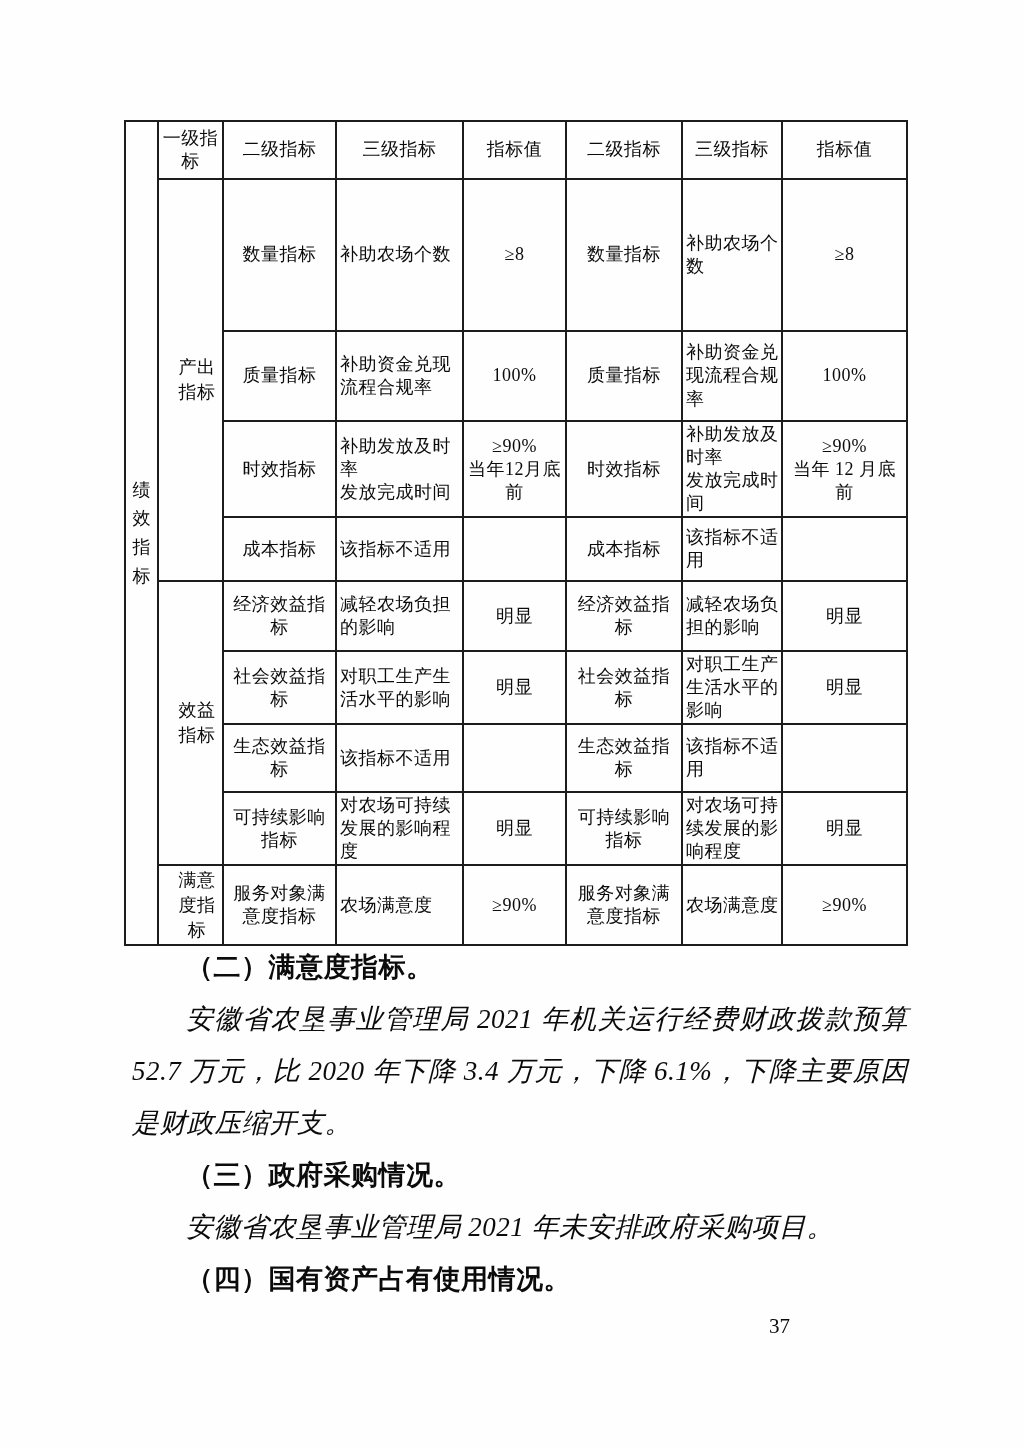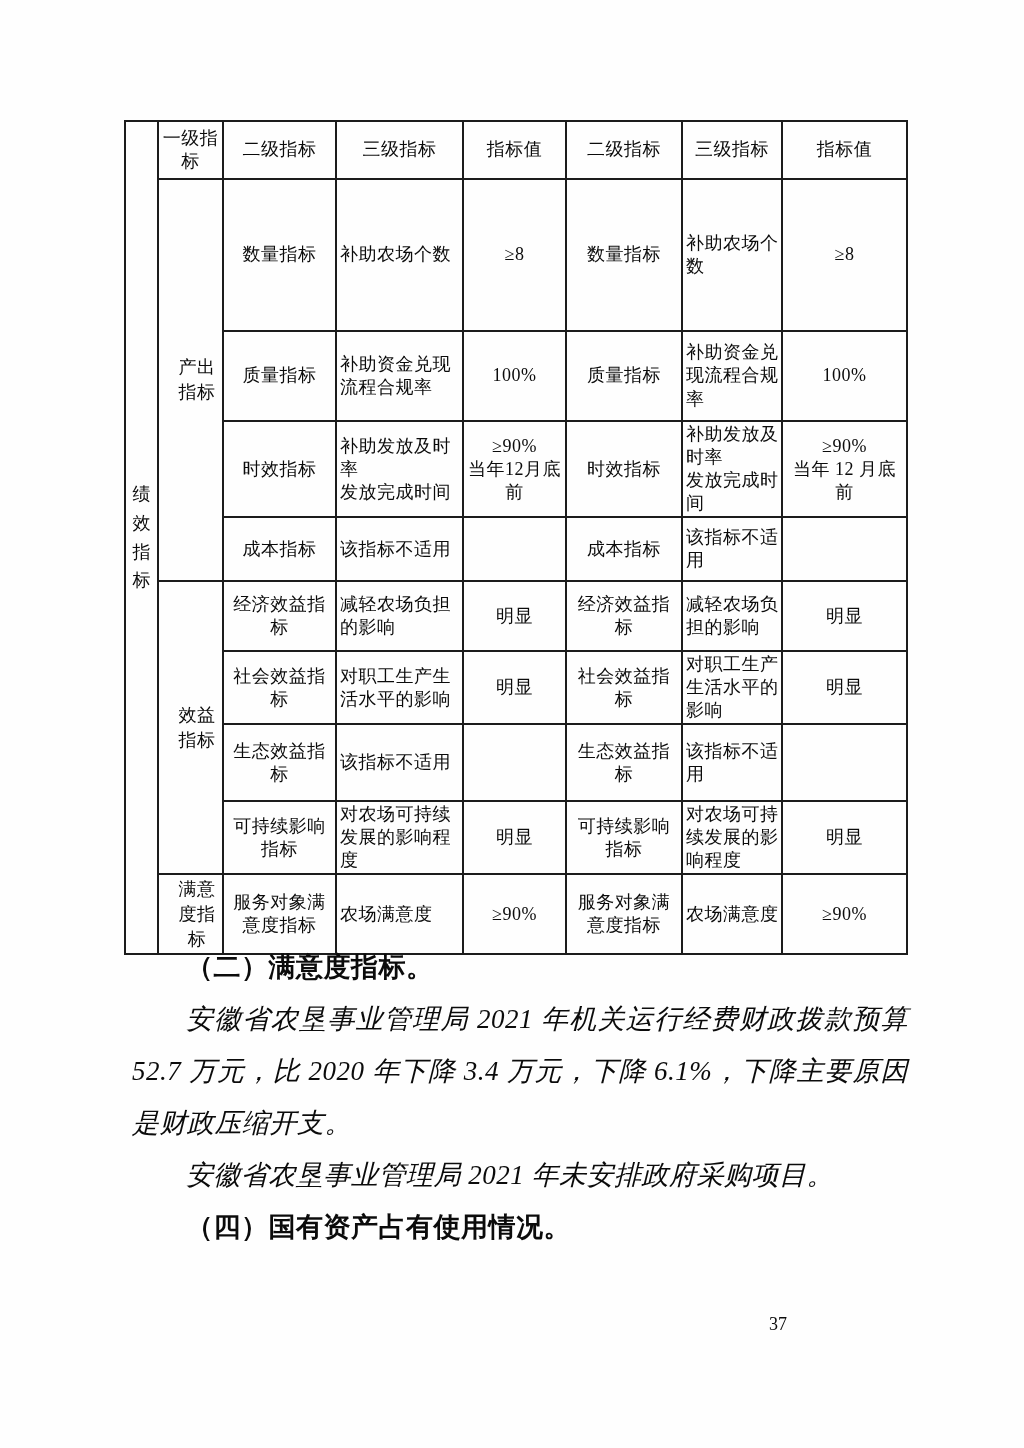--- a/index.html
+++ b/index.html
@@ -21,21 +21,21 @@
   }
   .perf td.lc { text-align:left; padding-left:3px; }
   .perf td.glabel { line-height:1.6; padding:0; letter-spacing:0; }
   .perf td.l1 { line-height:1.4;padding-left:15px; }
   .textblock {
     position:absolute; left:132px; top:941px; width:776px;
     font-size:27px; line-height:52px; text-align:justify; letter-spacing:0.5px;
   }
   .textblock h3 { font-size:27px; font-weight:bold; text-indent:2em; }
   .textblock p { text-indent:2em;font-style:italic; }
-  .pagenum { position:absolute; left:769px; top:1314px; font-size:18px; }
+  .pagenum { position:absolute; left:769px; top:1314px; font-size:21px; }
 </style>
 </head>
 <body>
 
 <div class="page">
 
   <table class="perf">
     <colgroup>
       <col style="width:33px">
         <col style="width:65px">
@@ -106,21 +106,21 @@
         <td>明显</td>
       </tr>
       <tr style="height:52px">
         <td>社会效益指标</td>
         <td class="lc">对职工生产生活水平的影响</td>
         <td>明显</td>
         <td>社会效益指标</td>
         <td class="lc">对职工生产生活水平的影响</td>
         <td>明显</td>
       </tr>
-      <tr style="height:77px">
+      <tr style="height:68px">
         <td>生态效益指标</td>
         <td class="lc">该指标不适用</td>
         <td></td>
         <td>生态效益指标</td>
         <td class="lc">该指标不适用</td>
         <td></td>
       </tr>
       <tr style="height:69px">
         <td>可持续影响指标</td>
         <td class="lc">对农场可持续发展的影响程度</td>
@@ -138,19 +138,20 @@
         <td>服务对象满意度指标</td>
         <td class="lc">农场满意度</td>
         <td>≥90%</td>
       </tr>
     </tbody>
   </table>
 
   <div class="textblock">
     <h3>（二）满意度指标。</h3>
     <p>安徽省农垦事业管理局 2021 年机关运行经费财政拨款预算 52.7 万元，比 2020 年下降 3.4 万元，下降 6.1%，下降主要原因是财政压缩开支。</p>
+    <h3>（三）政府采购情况。</h3>
     <p>安徽省农垦事业管理局 2021 年未安排政府采购项目。</p>
     <h3>（四）国有资产占有使用情况。</h3>
   </div>
 
   <div class="pagenum">37</div>
 
 </div>
 
 </body></html>

